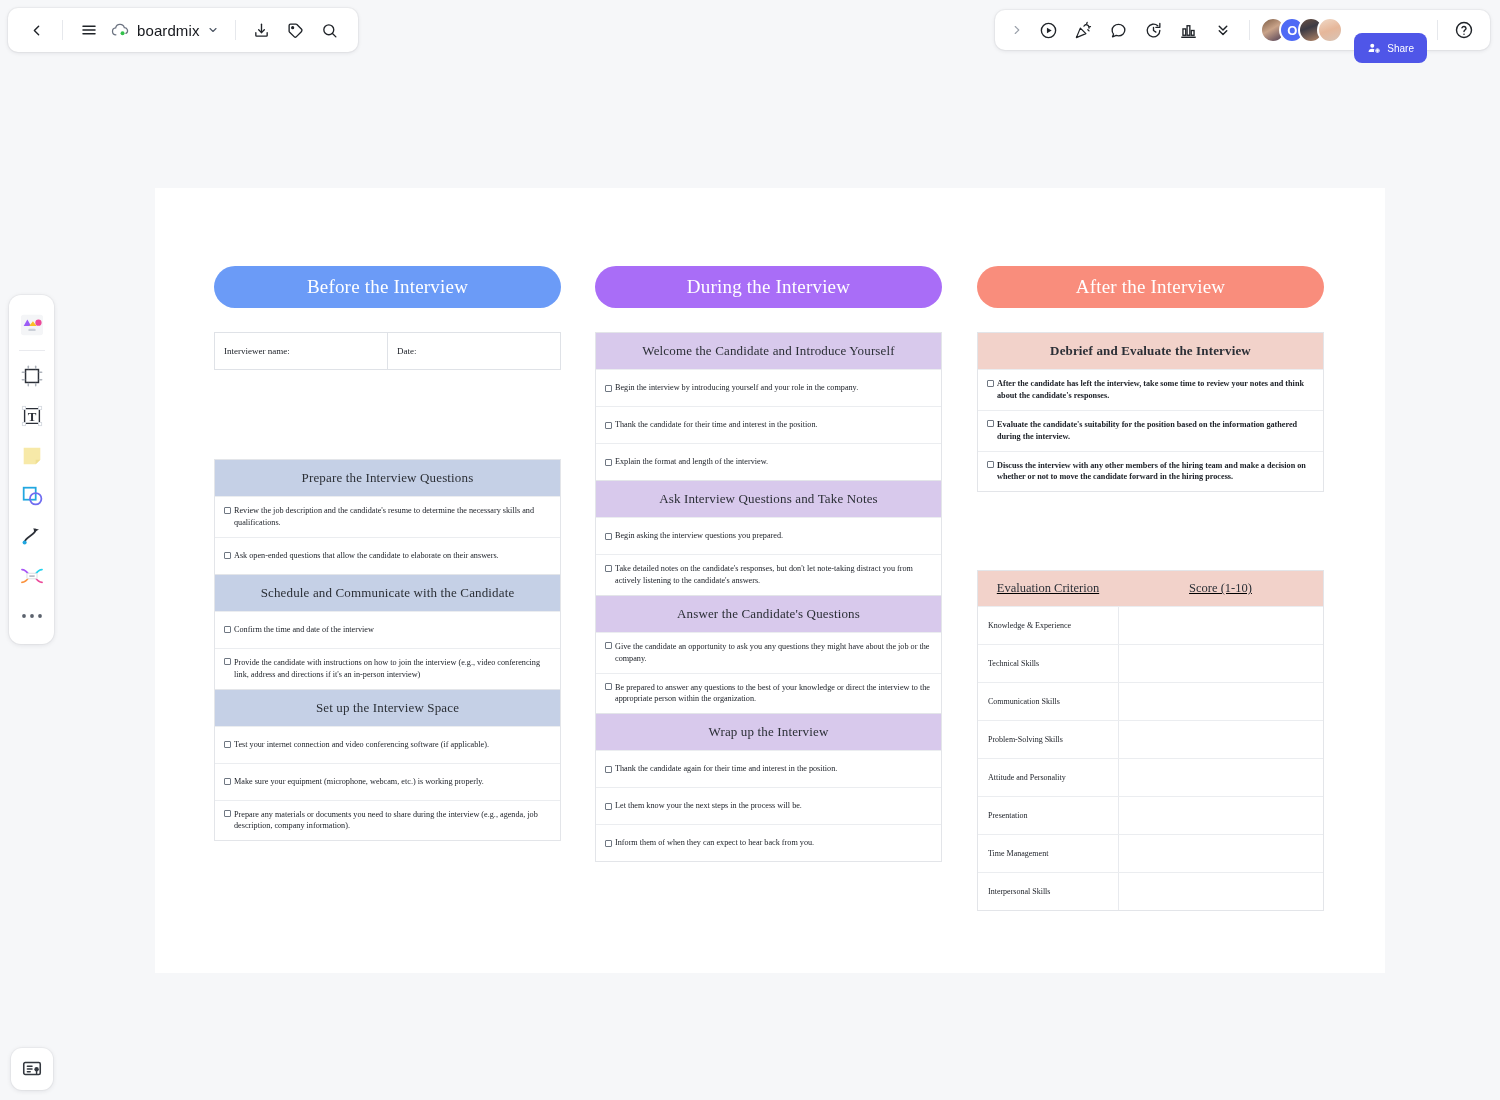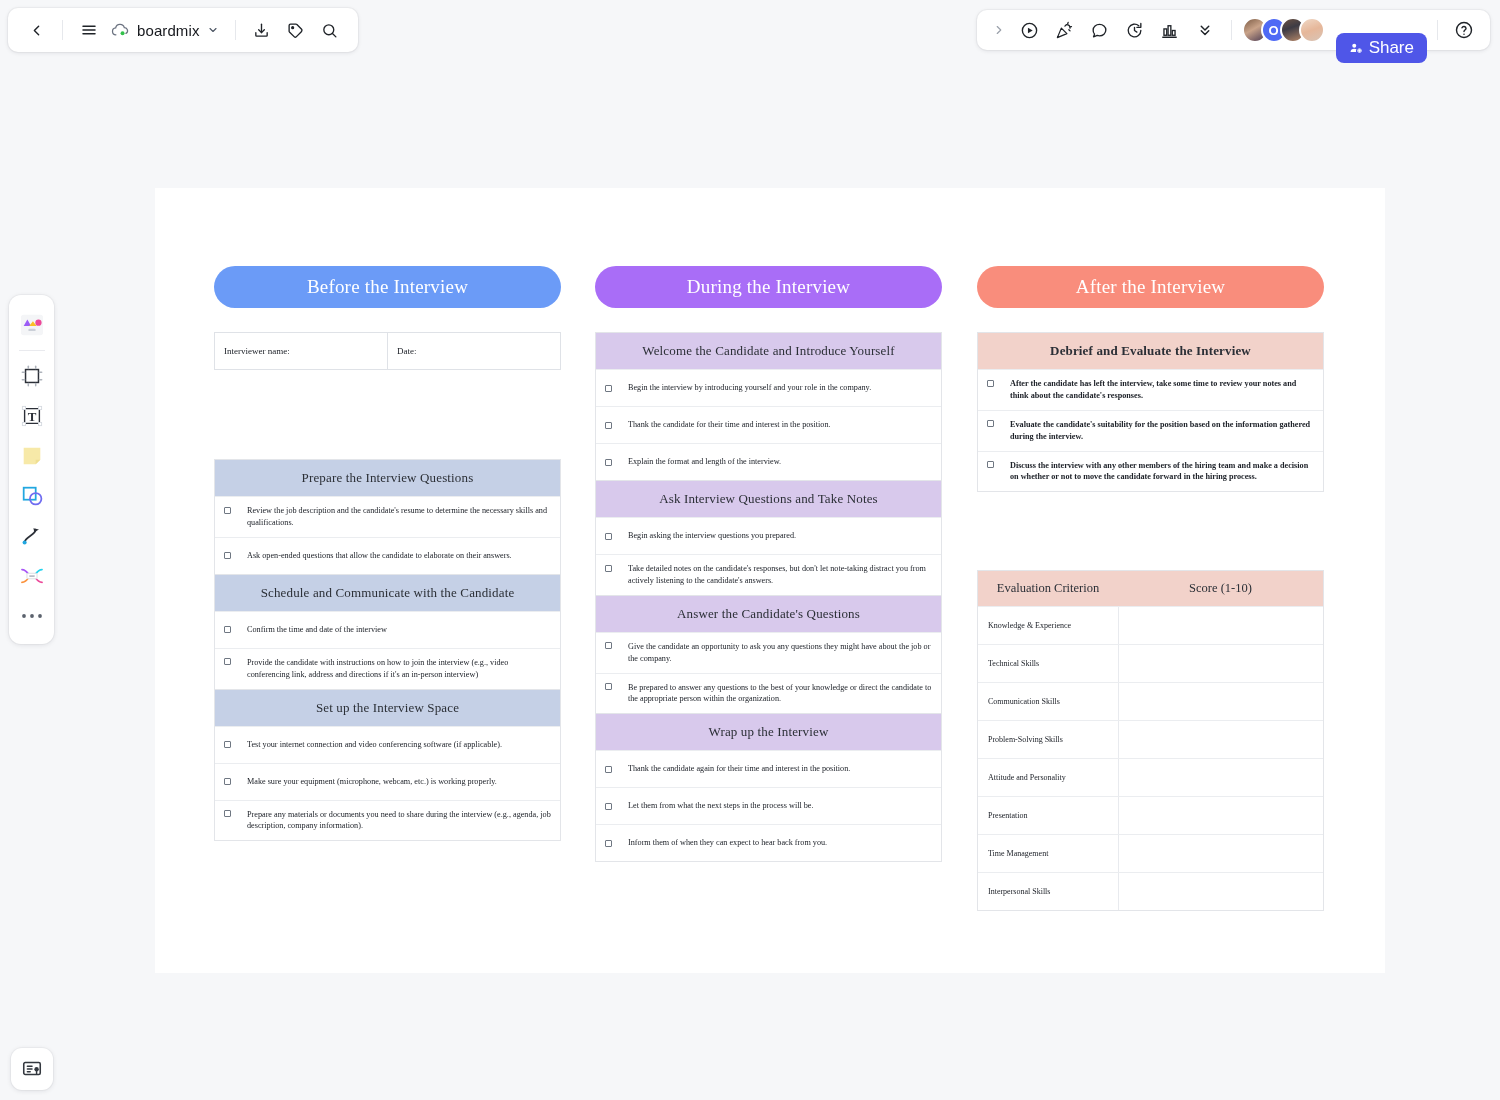--- a/index.html
+++ b/index.html
@@ -44,21 +44,21 @@
         overflow:hidden; position:relative; }
   .av:first-child { margin-left:0; }
   .av1 { background: linear-gradient(150deg,#7b5b44 0%,#c9a389 45%,#4a3a52 100%); }
   .av2 { background:#4f6af5; color:#fff; display:flex; align-items:center; justify-content:center;
          font-size:13px; font-weight:600; font-family:"Liberation Sans",sans-serif; }
   .av3 { background: linear-gradient(160deg,#6d5344 0%,#3d3b44 40%,#b98a6a 100%); }
   .av4 { background: linear-gradient(160deg,#f0d9c7 0%,#e6b79a 50%,#d8c4b6 100%); }
   .share-btn {
     display:flex; align-items:center; gap:6px; background:#4f56e8; color:#fff;
     border:none; border-radius:8px; height:30px; padding:0 13px;
-    font-size:17px; font-family:"Liberation Sans",sans-serif; cursor:pointer;margin-top:36px;
+    font-size:10px; font-family:"Liberation Sans",sans-serif; cursor:pointer;margin-top:36px;
   }
 
   
   .lt-bar {
     position:absolute; left:9px; top:295px; width:45px;
     background:#fff; border-radius:12px;
     box-shadow:0 1px 5px rgba(16,24,40,.10), 0 0 0 1px rgba(16,24,40,.03);
     padding:10px 0 8px; display:flex; flex-direction:column; align-items:center; gap:0;
   }
   .lt-item { width:38px; height:40px; display:flex; align-items:center; justify-content:center;
@@ -91,21 +91,21 @@
   }
 
   
   .card { border:1px solid #e3e5e9; border-top:none; background:#fff; }
   .card.first { border-top:1px solid #e3e5e9; }
   .sec-head {
     text-align:center; font-family:"Liberation Serif", serif; font-size:13px;
     color:#2b2f36; padding:10px 6px; letter-spacing:.15px;
   }
   .task {
-    display:flex; align-items:flex-start; gap:16px;
+    display:flex; align-items:flex-start; gap:3px;
     padding:8px 9px; border-top:1px solid #ebedf0;
     font-family:"Liberation Serif", serif; font-size:8.2px; line-height:1.45; color:#20242b;
   }
   .task .cb {
     flex:0 0 auto; width:7px; height:7px; border:1px solid #6f7782; background:#fff;
     margin-top:1.5px; border-radius:1px; cursor:pointer;
   }
   .task.big { min-height:37px; align-items:center; }
   .task.big .cb { margin-top:0; }
 
@@ -420,32 +420,32 @@
             </div>
           </div>
           <div class="card">
             <div class="sec-head" style="background: rgb(216, 201, 236);">Answer the Candidate's Questions</div>
             <div class="task">
               <span class="cb"></span>
               <span>Give the candidate an opportunity to ask you any questions they might have about the job or the company.</span>
             </div>
             <div class="task">
               <span class="cb"></span>
-              <span>Be prepared to answer any questions to the best of your knowledge or direct the candidate to the appropriate person within the organization.</span>
+              <span>Be prepared to answer any questions to the best of your knowledge or direct the interview to the appropriate person within the organization.</span>
             </div>
           </div>
           <div class="card">
             <div class="sec-head" style="background: rgb(216, 201, 236);">Wrap up the Interview</div>
             <div class="task big">
               <span class="cb"></span>
               <span>Thank the candidate again for their time and interest in the position.</span>
             </div>
             <div class="task big">
               <span class="cb"></span>
-              <span>Let them from what the next steps in the process will be.</span>
+              <span>Let them know your the next steps in the process will be.</span>
             </div>
             <div class="task big">
               <span class="cb"></span>
               <span>Inform them of when they can expect to hear back from you.</span>
             </div>
           </div>
         </div>
       </div>
       <div class="col col-after" style="left: 822px;">
         <div class="pill" style="background: rgb(249, 141, 124); margin-top: 78px;">After the Interview</div>
@@ -460,21 +460,21 @@
               <span class="cb"></span>
               <span>Evaluate the candidate's suitability for the position based on the information gathered during the interview.</span>
             </div>
             <div class="task">
               <span class="cb"></span>
               <span>Discuss the interview with any other members of the hiring team and make a decision on whether or not to move the candidate forward in the hiring process.</span>
             </div>
           </div>
         </div>
         <div class="evtable" style="margin-top: 78px;">
-          <div class="evrow head" style="background: rgb(242, 210, 202);">
+          <div class="evrow head" style="background: rgb(242, 210, 202); text-decoration: underline;">
             <div class="evc1">Evaluation Criterion</div>
             <div class="evc2">Score (1-10)</div>
           </div>
           <div class="evrow">
             <div class="evc1">Knowledge &amp; Experience</div>
             <div class="evc2"></div>
           </div>
           <div class="evrow">
             <div class="evc1">Technical Skills</div>
             <div class="evc2"></div>

